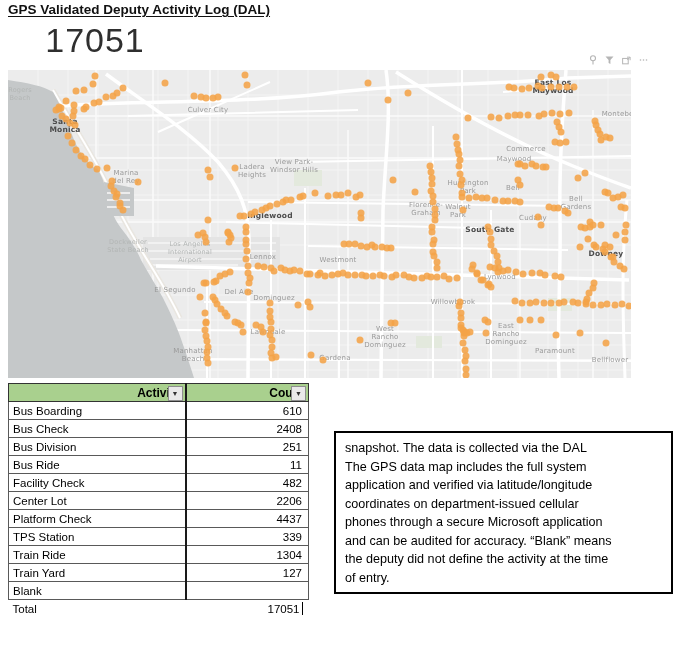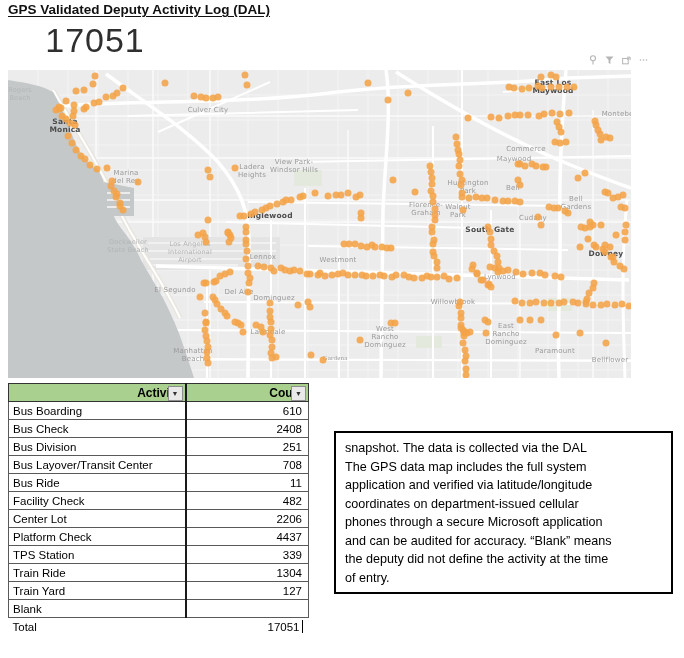--- a/index.html
+++ b/index.html
@@ -149,21 +149,21 @@
 International
 Airport</div>
         <div class="mlabel" style="left: 255px; top: 187px;">Lennox</div>
         <div class="mlabel" style="left: 330px; top: 190px;">Westmont</div>
         <div class="mlabel" style="left: 167px; top: 220px;">El Segundo</div>
         <div class="mlabel" style="left: 231px; top: 222px;">Del Aire</div>
         <div class="mlabel" style="left: 266px; top: 228px;">Dominguez</div>
         <div class="mlabel" style="left: 260px; top: 262px;">Lawndale</div>
         <div class="mlabel" style="left: 185px; top: 285px;">Manhattan
 Beach</div>
-        <div class="mlabel" style="left: 327px; top: 288px; font-family: Liberation Serif, serif;">Gardena</div>
+        <div class="mlabel" style="left: 327px; top: 288px;">Gardena</div>
         <div class="mlabel major" style="left: 482px; top: 160px;">South Gate</div>
         <div class="mlabel major" style="left: 598px; top: 184px;">Downey</div>
         <div class="mlabel" style="left: 492px; top: 207px;">Lynwood</div>
         <div class="mlabel" style="left: 445px; top: 232px;">Willowbrook</div>
         <div class="mlabel" style="left: 377px; top: 267px;">West
 Rancho
 Dominguez</div>
         <div class="mlabel" style="left: 498px; top: 264px;">East
 Rancho
 Dominguez</div>
@@ -597,24 +597,20 @@
         </tr>
         <tr>
           <td>Bus Check</td>
           <td class="count">2408</td>
         </tr>
         <tr>
           <td>Bus Division</td>
           <td class="count">251</td>
         </tr>
         <tr>
-          <td>Bus Layover/Transit Center</td>
-          <td class="count">708</td>
-        </tr>
-        <tr>
           <td>Bus Ride</td>
           <td class="count">11</td>
         </tr>
         <tr>
           <td>Facility Check</td>
           <td class="count">482</td>
         </tr>
         <tr>
           <td>Center Lot</td>
           <td class="count">2206</td>

